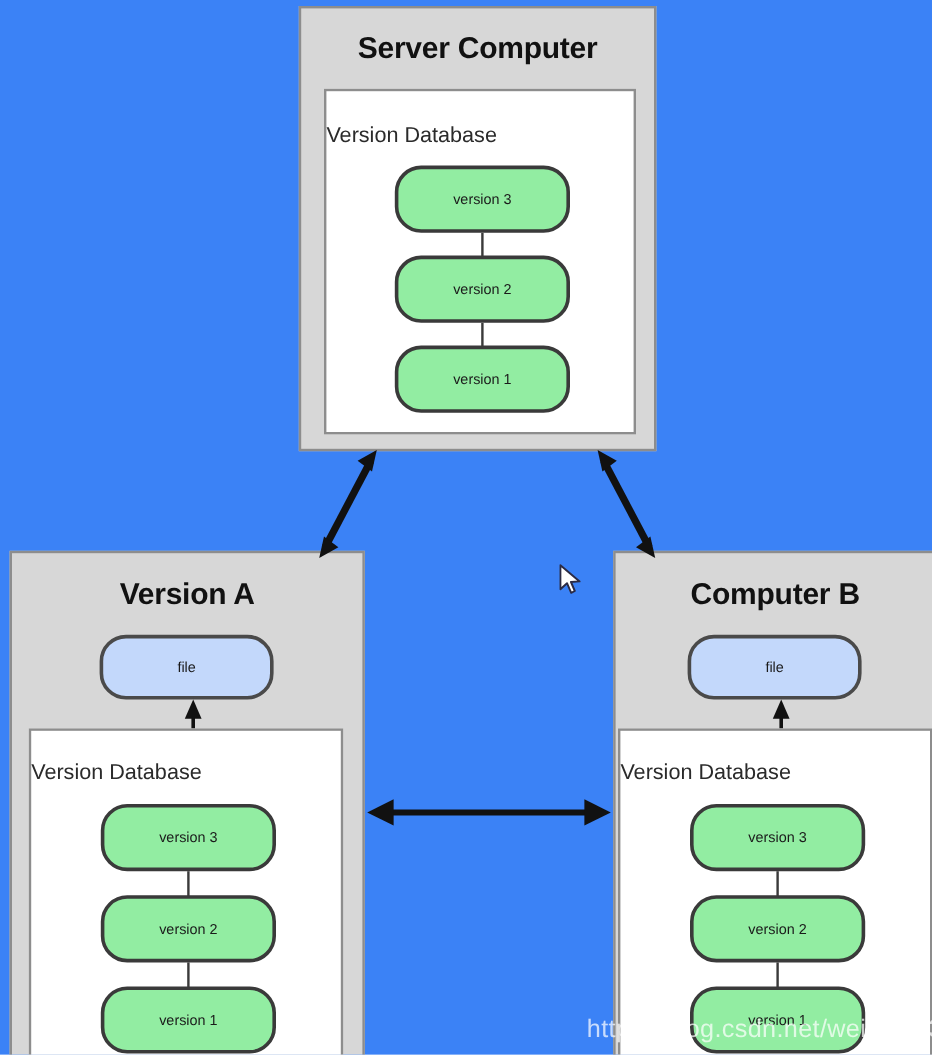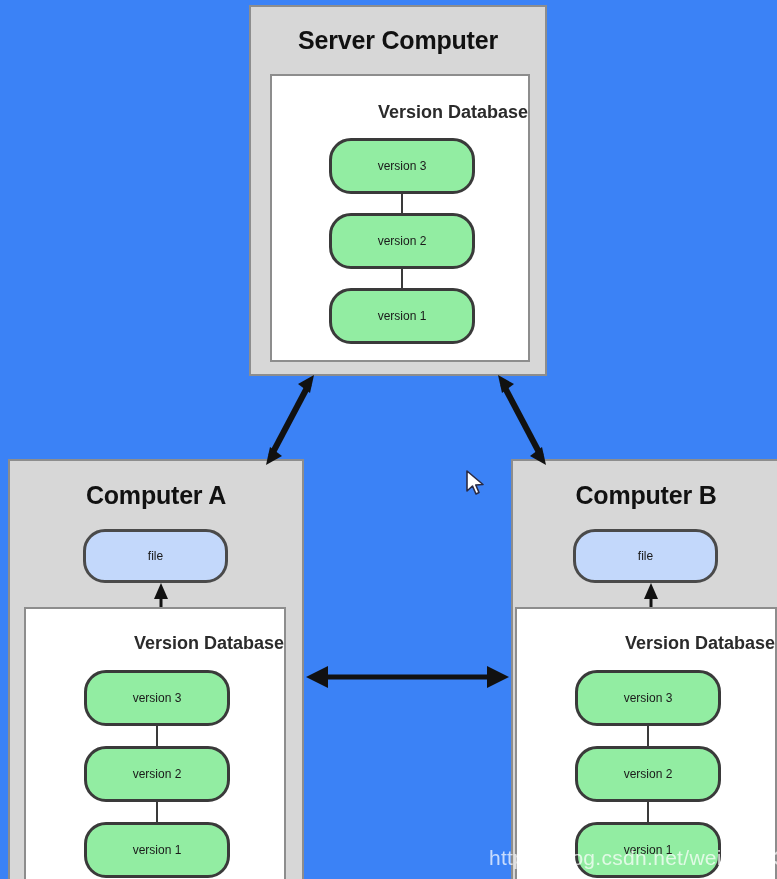--- a/index.html
+++ b/index.html
@@ -41,23 +41,23 @@
   .vdb {
     position: absolute;
     background: #ffffff;
     border: 2px solid #8d8d8d;
     box-sizing: border-box;
   }
   .vdb-title {
     position: absolute;
     left: 0;
     right: 0;
-    text-align: right;
+    text-align: left;
     font-size: 18px;
-    font-weight: bold;
+    font-weight: normal;
     color: #2b2b2b;
   }
 
   
   .pill {
     position: absolute;
     box-sizing: border-box;
     border: 3px solid #3a3a3a;
     border-radius: 22px;
     display: flex;
@@ -115,21 +115,21 @@
       <div class="stem" style="left:129px; top:118px; height:26px;"></div>
       <div class="stem" style="left:129px; top:193px; height:26px;"></div>
 
       <div class="pill" style="left:57px; top:62px; width:146px; height:56px;">version 3</div>
       <div class="pill" style="left:57px; top:137px; width:146px; height:56px;">version 2</div>
       <div class="pill" style="left:57px; top:212px; width:146px; height:56px;">version 1</div>
     </div>
   </div>
 
   <div class="machine" style="left:8px; top:459px; width:296px; height:424px;">
-    <div class="machine-title" style="top:20px;">Computer A</div>
+    <div class="machine-title" style="top:20px;">Version A</div>
 
     <div class="pill file" style="left:73px; top:68px; width:145px; height:54px;">file</div>
 
     <svg class="arrow-svg" style="left:135px; top:119px;" width="32" height="40" viewBox="0 0 32 40">
       <line x1="16" y1="40" x2="16" y2="14" stroke="#111111" stroke-width="3"></line>
       <polygon points="16,3 9,19 23,19" fill="#111111"></polygon>
     </svg>
 
     <div class="vdb" style="left:14px; top:146px; width:262px; height:290px;">
       <div class="vdb-title" style="top:24px;">Version Database</div>

